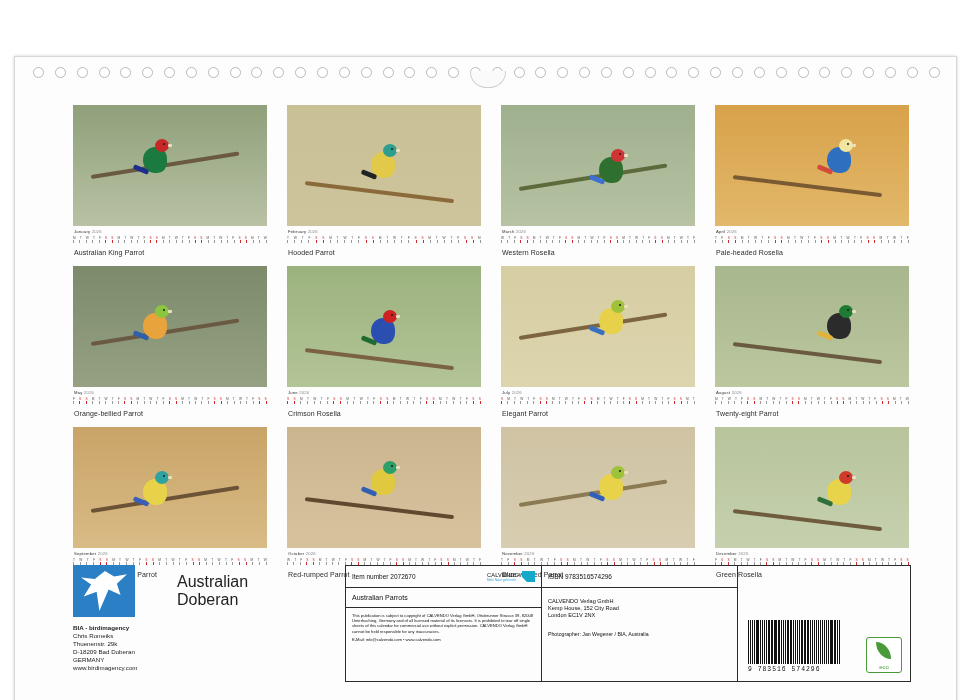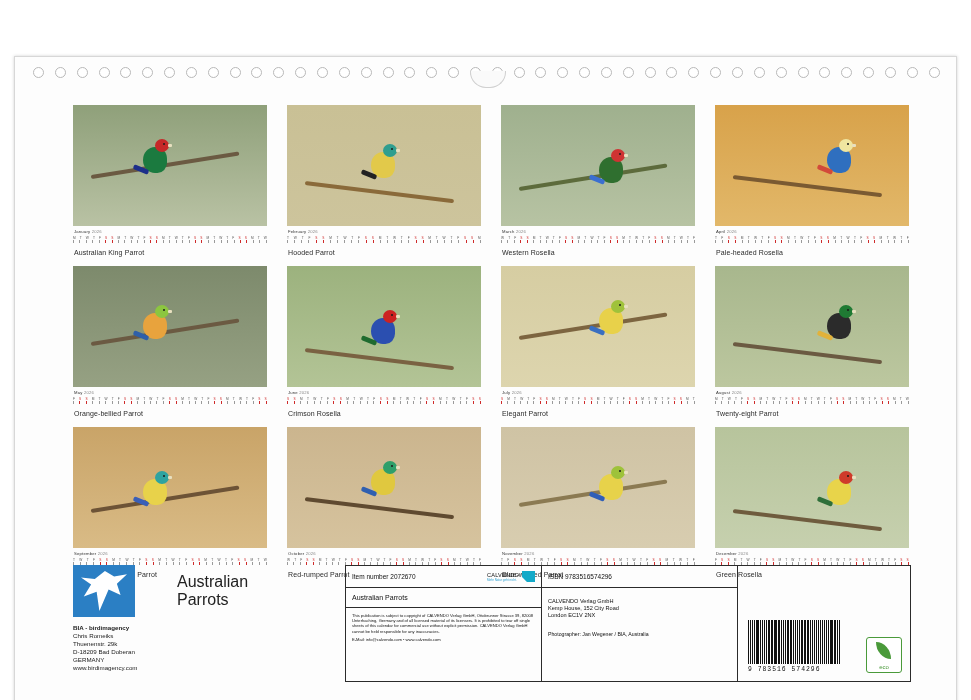--- a/index.html
+++ b/index.html
@@ -1409,21 +1409,21 @@
         <div class="addr">
           <div class="strong">BIA - birdimagency</div>
           <div>Chris Romeiks</div>
           <div>Thuenenstr. 29k</div>
           <div>D-18209 Bad Doberan</div>
           <div>GERMANY</div>
           <div>www.birdimagency.com</div>
         </div>
         <div class="title-block">
           <div class="cal-title">Australian</div>
-          <div class="cal-title">Parrots</div>
+          <div class="cal-title">Doberan</div>
         </div>
       </div>
 
       <div class="infobox">
 
         <div class="col-item">
           <div class="item-top">
             <div class="item-num">Item number 2072670</div>
             <div class="calvendo-logo">
               <div>

